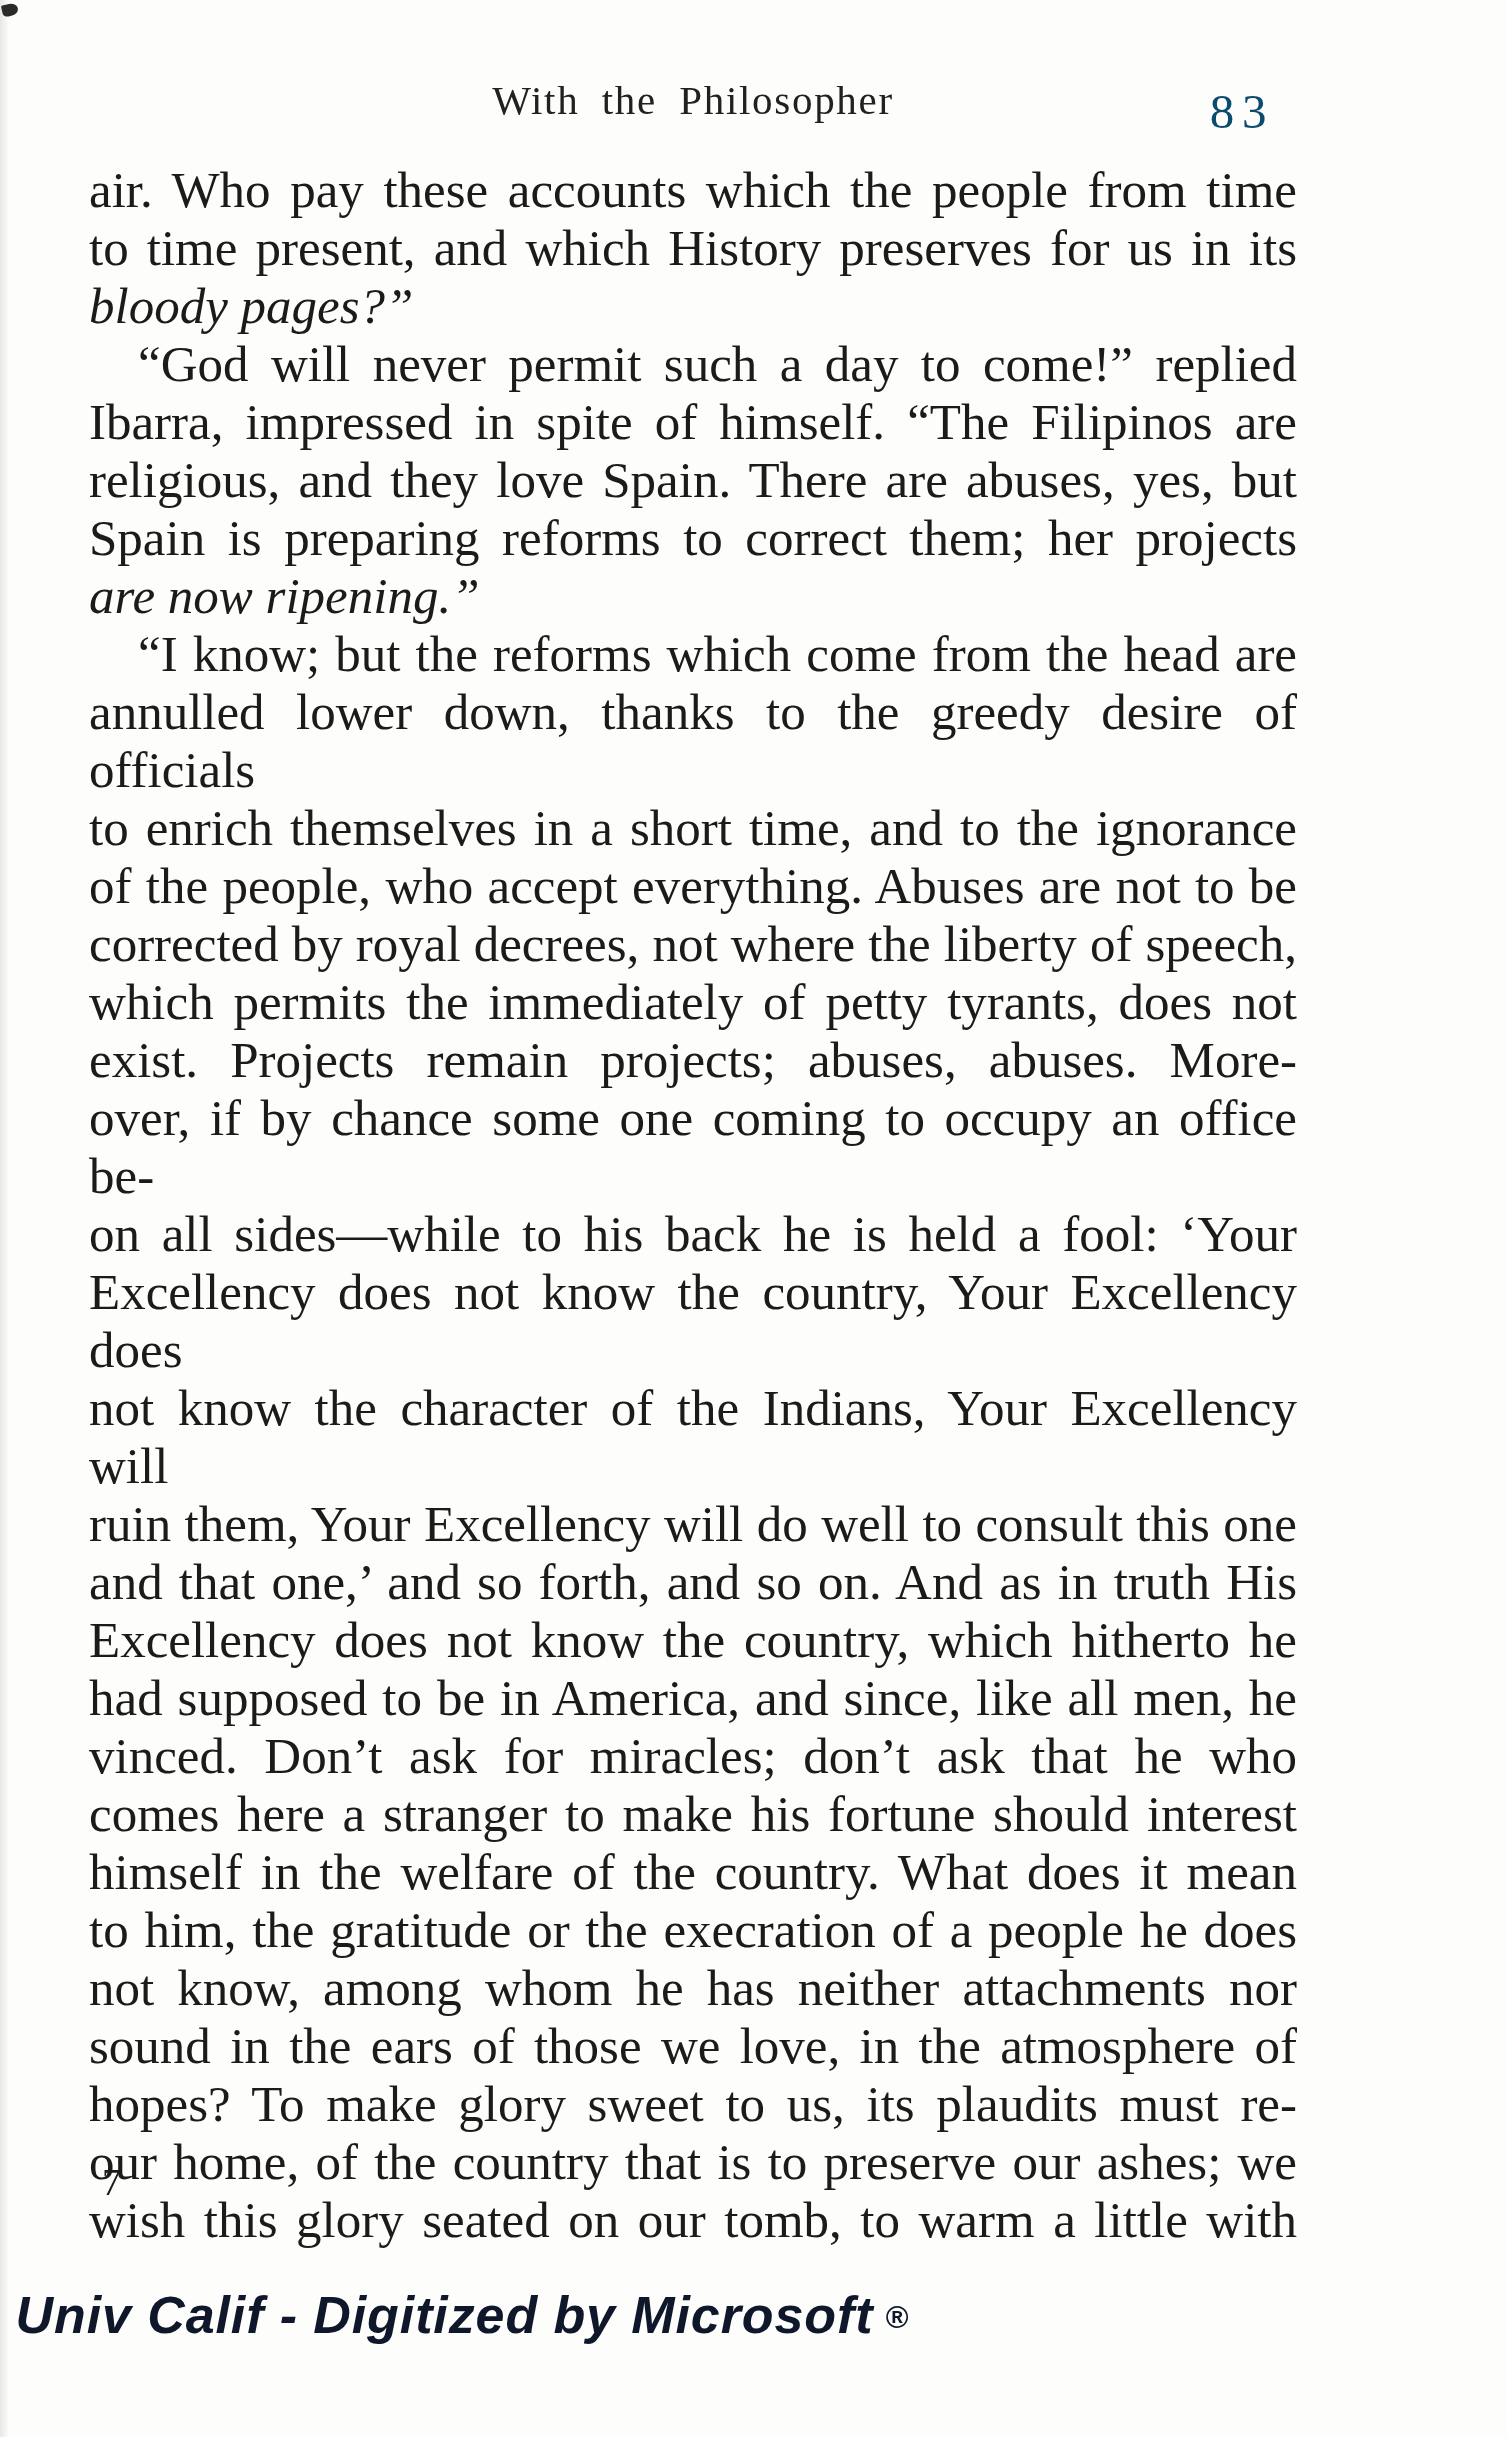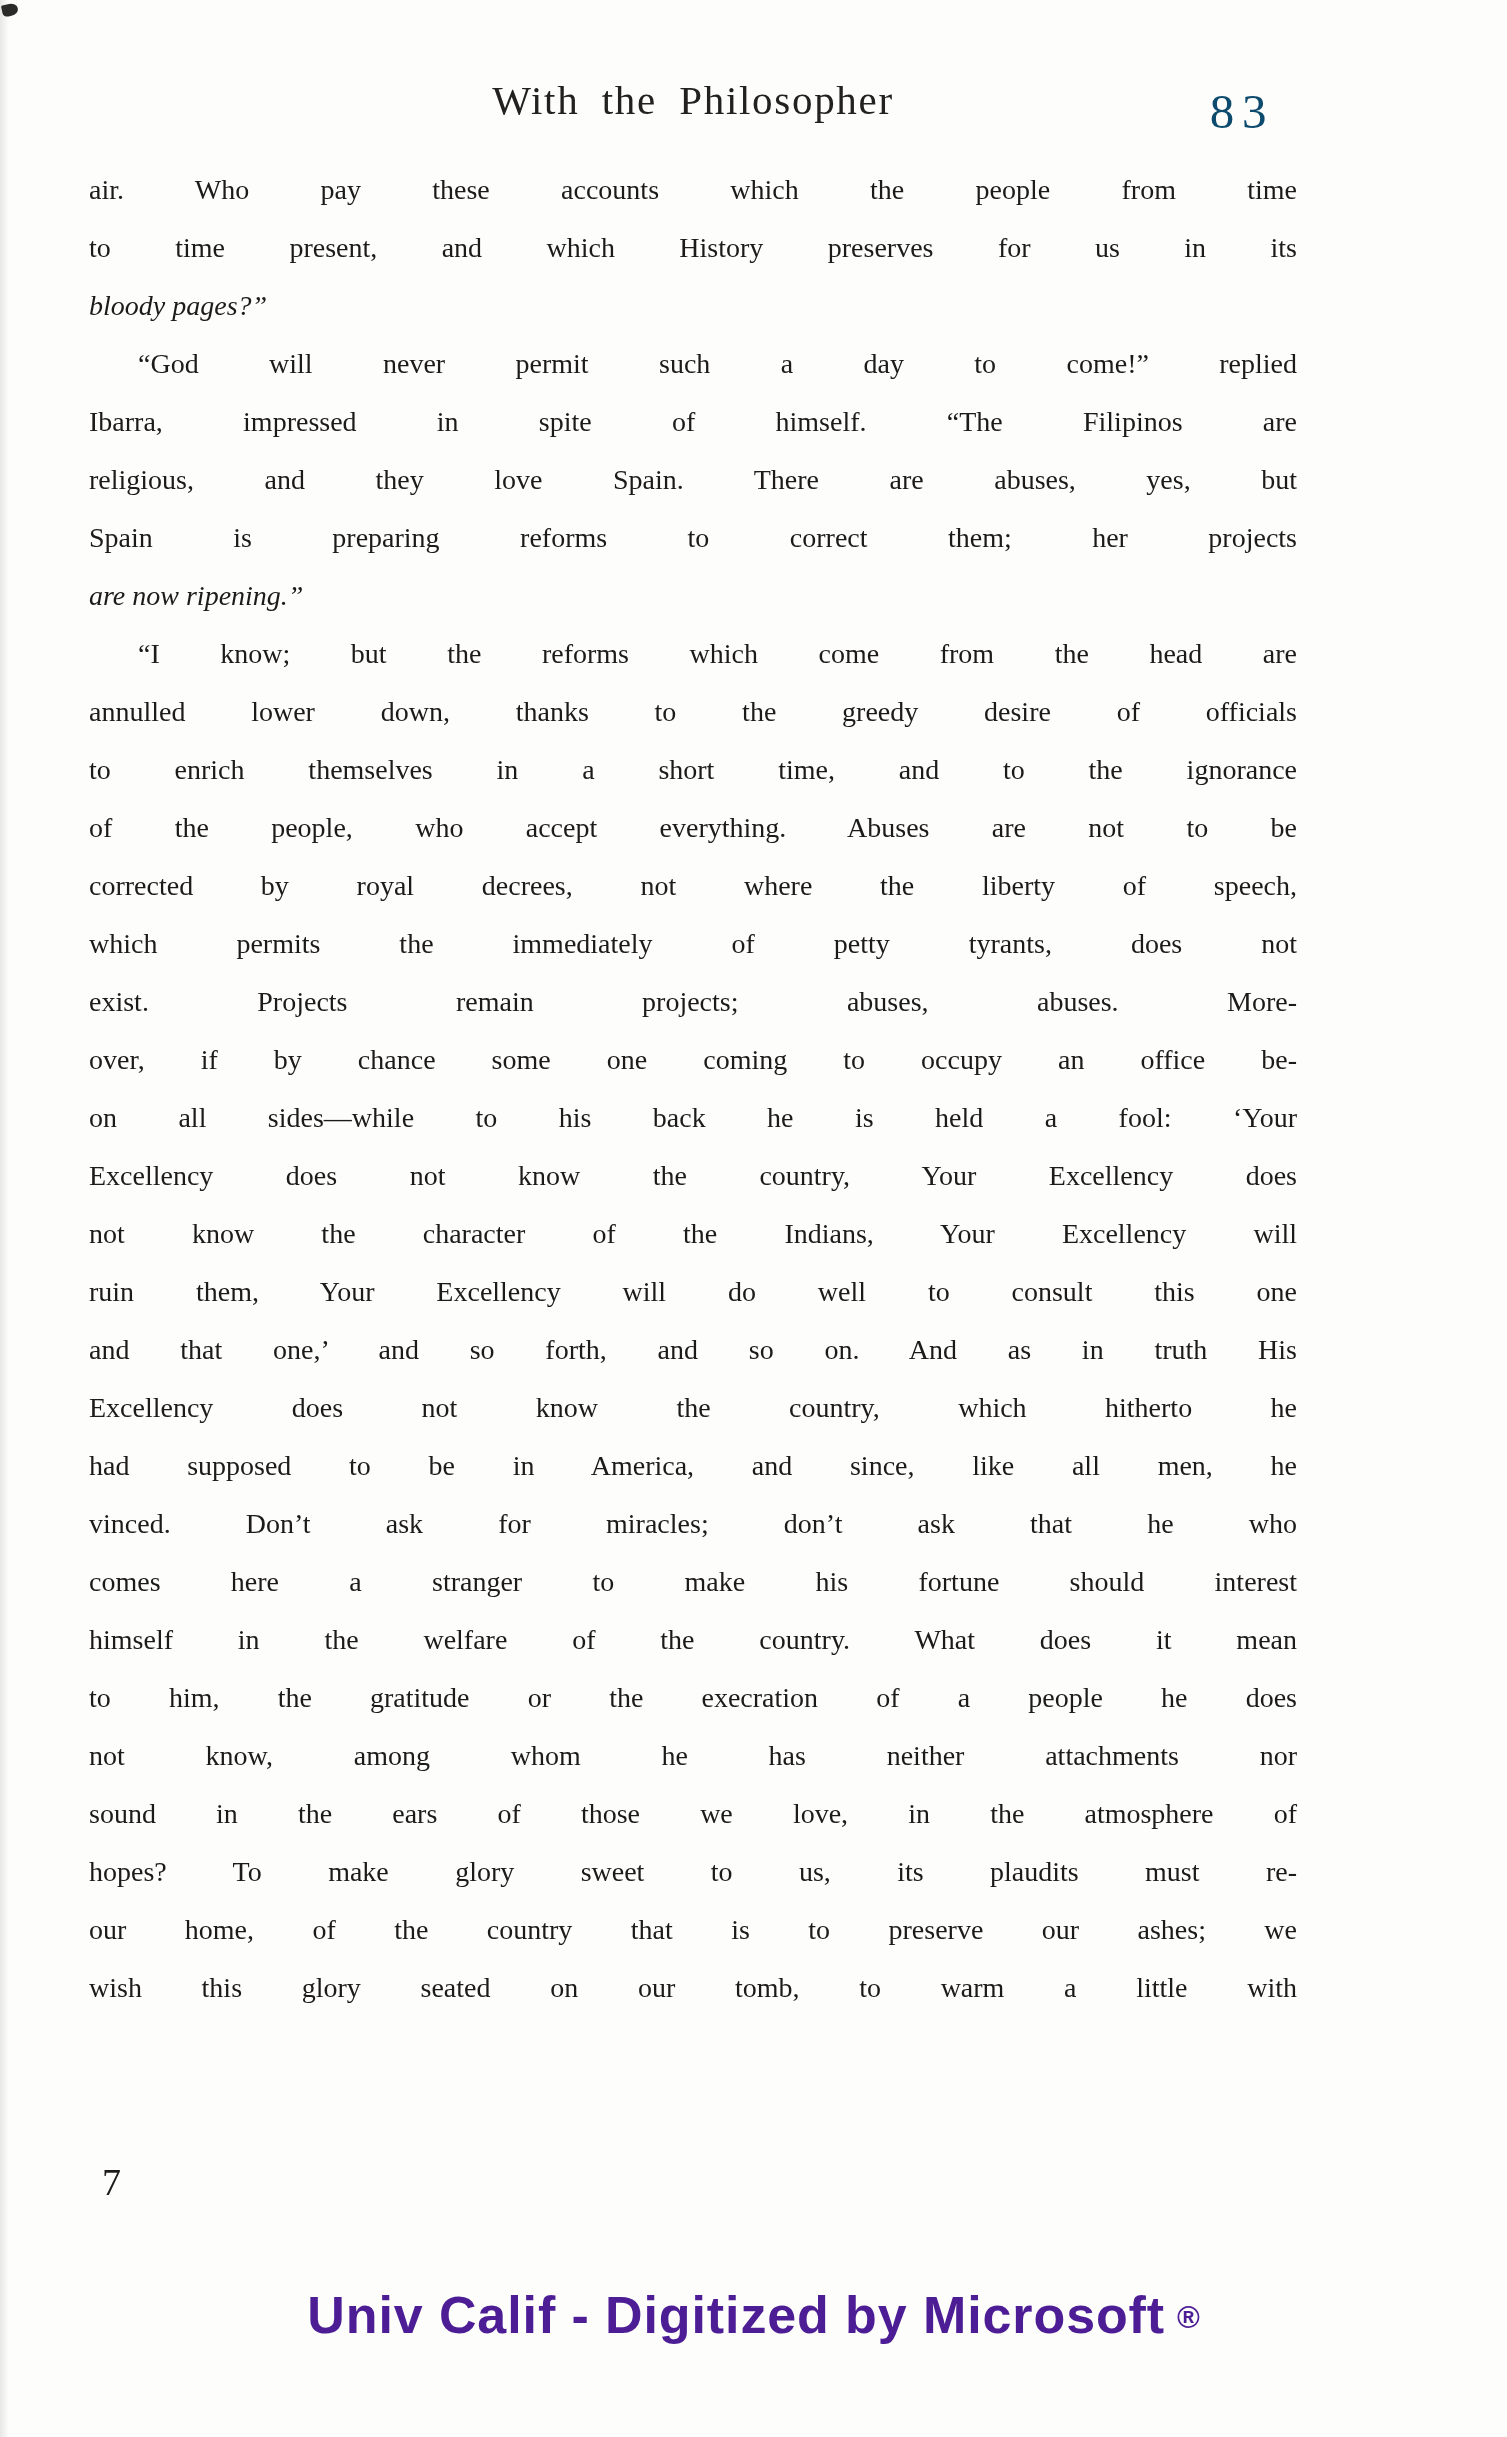--- a/index.html
+++ b/index.html
@@ -54,21 +54,21 @@
     right: 22.6px; top: 7px;
     font-size: 49px;
     letter-spacing: 7.8px;
     color: #0c4a6e;
   }
   
   .body-text {
     position: absolute;
     left: 89px; top: 161px;
     width: 1208px;
-    font-size: 28px;
+    font-size: 51px;
     line-height: 58px;
     text-align: justify;
     text-justify: inter-word;
     color: #1d1b19;
   }
   .para { margin: 0; }
   .para.indent .line:first-child { text-indent: 49px; }
   .line {
     text-align: justify;
     text-align-last: justify;
@@ -83,26 +83,27 @@
     position: absolute;
     left: 102px; top: 2160px;
     font-size: 38px;
     color: #1d1b19;
   }
   
   .watermark {
     position: absolute;
     left: 15.6px; top: 2285px;
     width: 1476px;
-    text-align: center;
+    text-align: left;
     font-family: "Liberation Sans", sans-serif;
+    font-style: italic;
     font-weight: bold;
     font-size: 52px;
     letter-spacing: 0.9px;
-    color: #4c1d95;
+    color: #0f172a;
     white-space: nowrap;
   }
   .watermark-mark {
     font-size: 31px;
     margin-left: 12px;
     letter-spacing: 0;
     vertical-align: 5.2px;
   }
 </style>
 </head>

